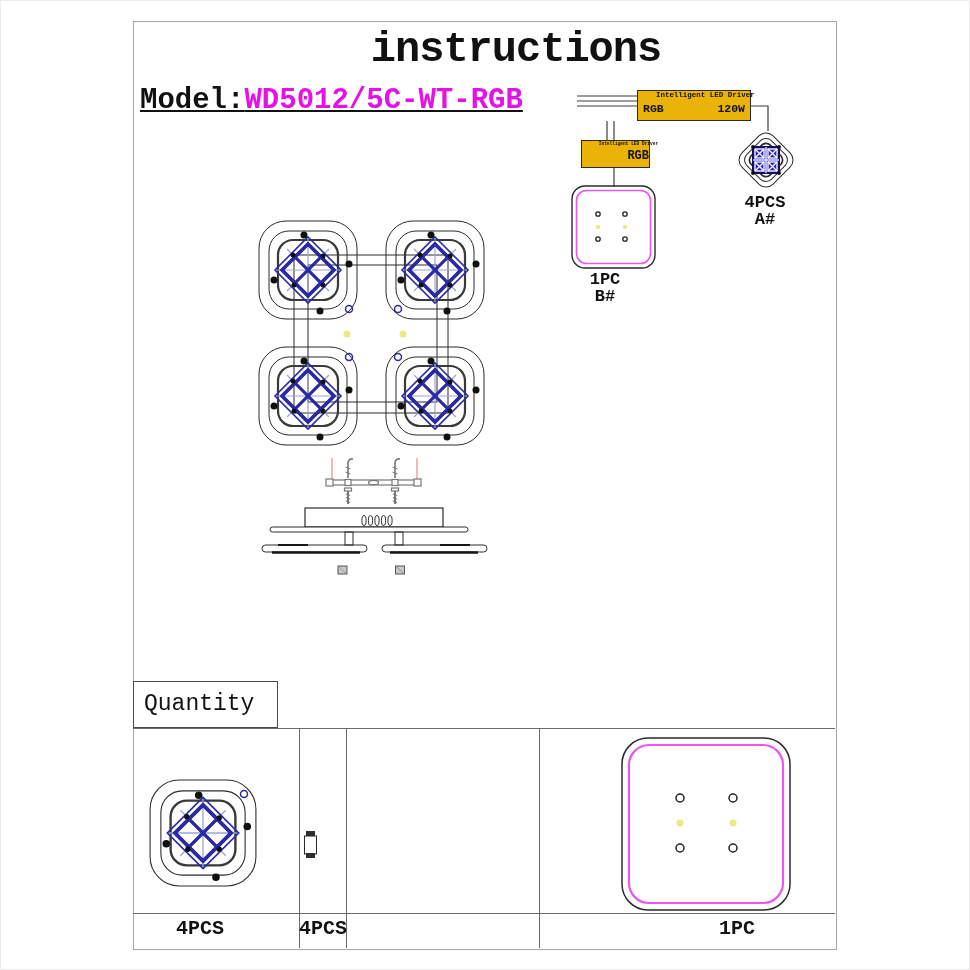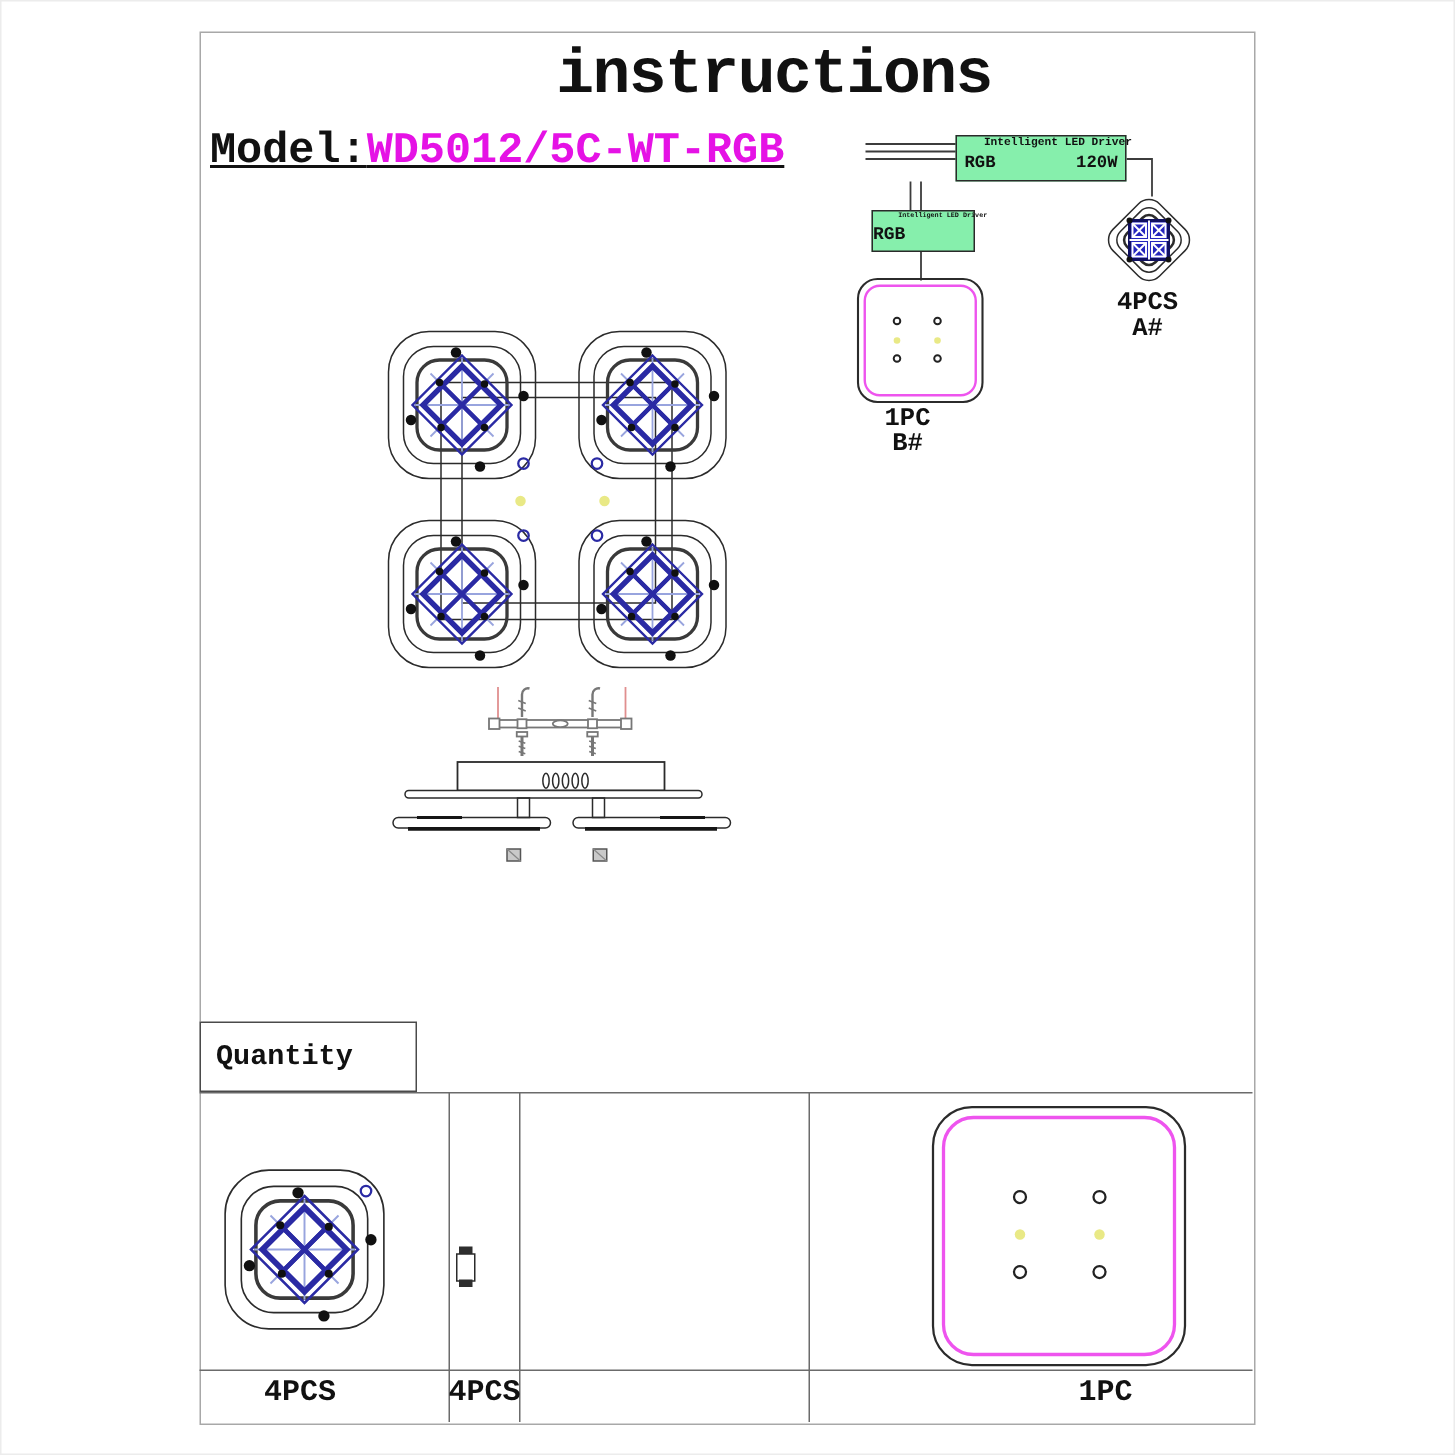--- a/index.html
+++ b/index.html
@@ -24,35 +24,35 @@
   .bcirc{fill:none;stroke:var(--c-blue);stroke-width:1.5;}
   .ydot{fill:var(--c-yellow);}
   .wire{fill:none;stroke:var(--c-wire);stroke-width:1.2;}
   .gray{fill:#fff;stroke:#777;stroke-width:1.2;}
   .grayl{fill:none;stroke:#777;stroke-width:1.6;}
   .pink{stroke:var(--c-pink);stroke-width:1.2;}
   .mag{fill:none;stroke:var(--c-panel-magenta);}
   .cluster{fill:var(--c-blue-fill);stroke:#101060;stroke-width:2;}
   .wht{stroke:#fff;stroke-width:1.3;fill:none;}
   
-  .driver{background:#86efac;border:1px solid #2a2a2a;box-sizing:border-box;text-align:left;}
+  .driver{background:#eab308;border:1px solid #2a2a2a;box-sizing:border-box;text-align:right;}
   .driver-main{left:637px;top:90px;width:114px;height:31px;}
   .driver-sub{left:581px;top:140px;width:69px;height:28px;}
   .drv-t-wrap{overflow:visible;height:9px;}
   .drv-t{font-size:11px;font-weight:bold;white-space:nowrap;transform:scale(0.68);transform-origin:center top;}
   .drv-t2{font-size:9px;font-weight:bold;white-space:nowrap;transform:scale(0.5);transform-origin:center top;}
   .drv-row{display:flex;justify-content:space-between;padding:0 5px;font-size:11.5px;font-weight:bold;margin-top:2px;}
   .drv-rgb{font-size:12px;font-weight:bold;margin-top:2px;}
   
   .lbl{font-weight:bold;text-align:center;color:#111;}
   .lbl17{font-size:17px;width:80px;}
   .lbl20{font-size:20px;}
   
   .qbox{left:133px;top:681px;width:145px;height:47px;border:1px solid #4a4a4a;background:#fff;box-sizing:border-box;}
-  .qbox span{display:block;font-size:19px;font-weight:bold;line-height:44px;padding-left:10px;}
+  .qbox span{display:block;font-size:23px;font-weight:normal;line-height:44px;padding-left:10px;}
   .tline{background:var(--c-table-line);}
 </style>
 </head>
 <body>
 
 <div class="screen">
 
   <div class="abs page-border"></div>
 
   <div class="abs title">instructions</div>

